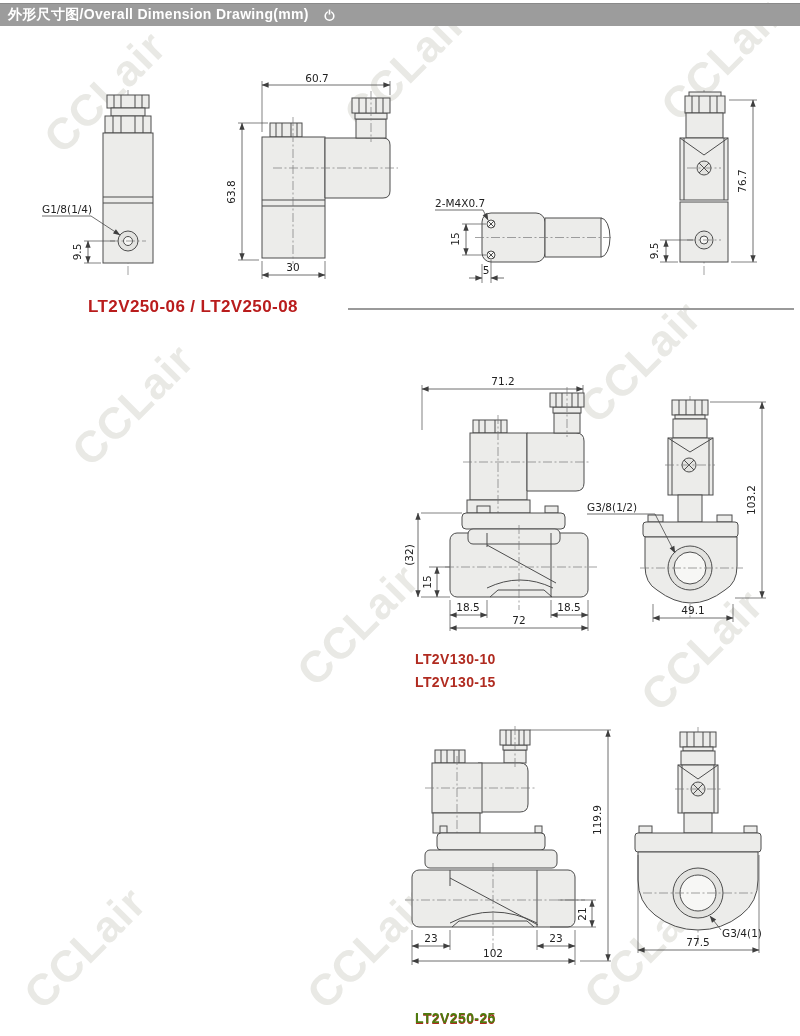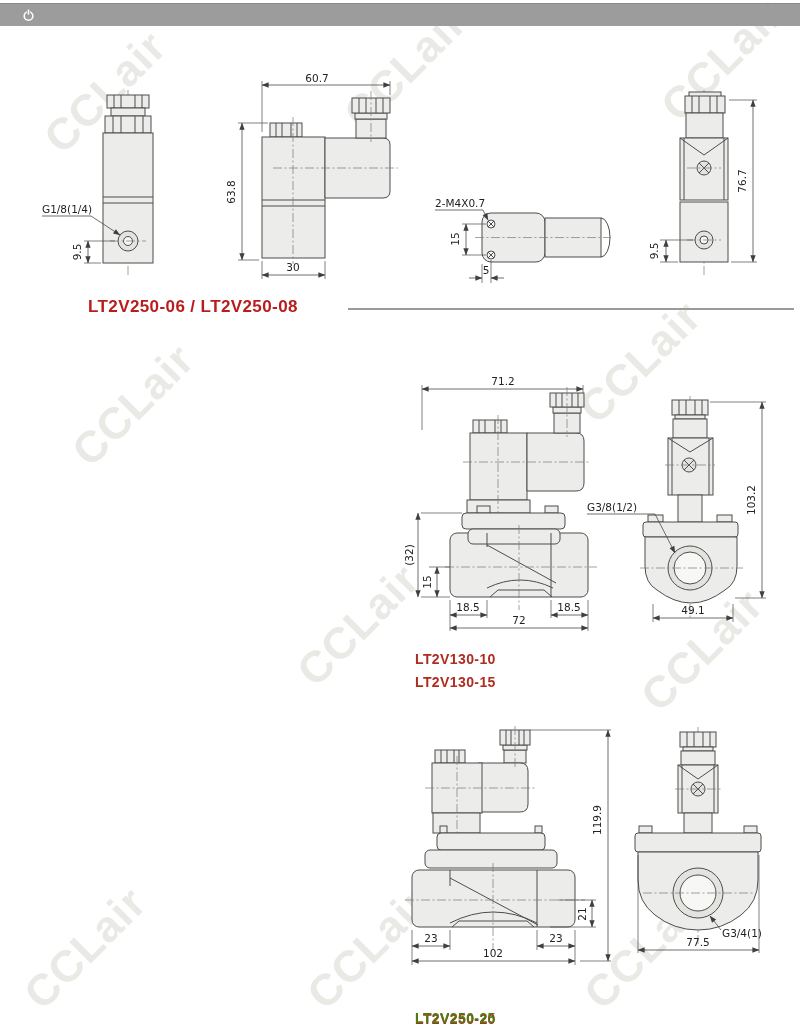--- a/index.html
+++ b/index.html
@@ -37,20 +37,21 @@
 
 <svg width="0" height="0" style="position:absolute">
   <defs>
     <marker id="arw" viewBox="0 0 10 10" refX="9.5" refY="5" markerWidth="9" markerHeight="7" orient="auto-start-reverse" markerUnits="userSpaceOnUse">
       <path d="M0,1.2 L10,5 L0,8.8 z" fill="#3f3f3f"></path>
     </marker>
   </defs>
 </svg>
 
 <div class="header">
+  <span>外形尺寸图/Overall Dimension Drawing(mm)</span>
   <span class="hicon">
     <svg width="13" height="13" viewBox="0 0 13 13">
       <circle cx="6.5" cy="7" r="4.3" fill="none" stroke="#ffffff" stroke-width="1.6"></circle>
       <line x1="6.5" y1="0" x2="6.5" y2="5.2" stroke="#9c9c9c" stroke-width="3.4"></line>
       <line x1="6.5" y1="0.6" x2="6.5" y2="5.6" stroke="#ffffff" stroke-width="1.6"></line>
     </svg>
   </span>
 </div>
 
 <div id="watermarks">

